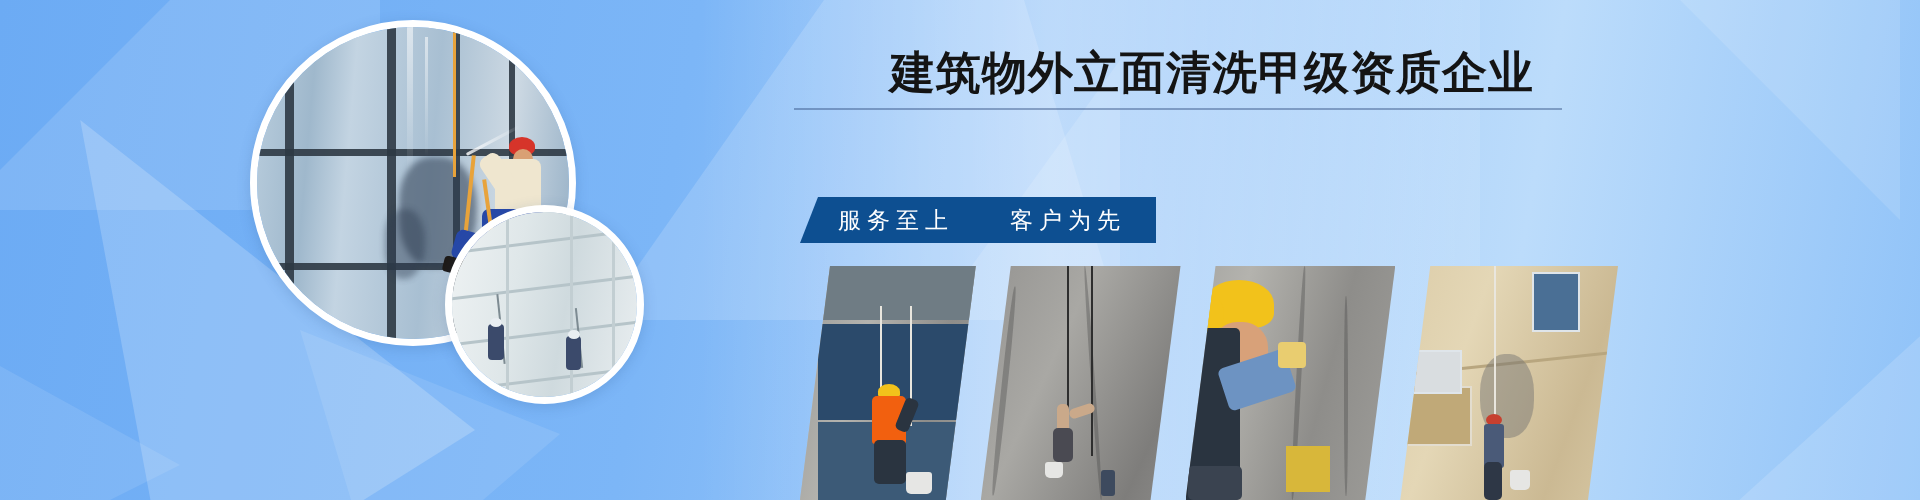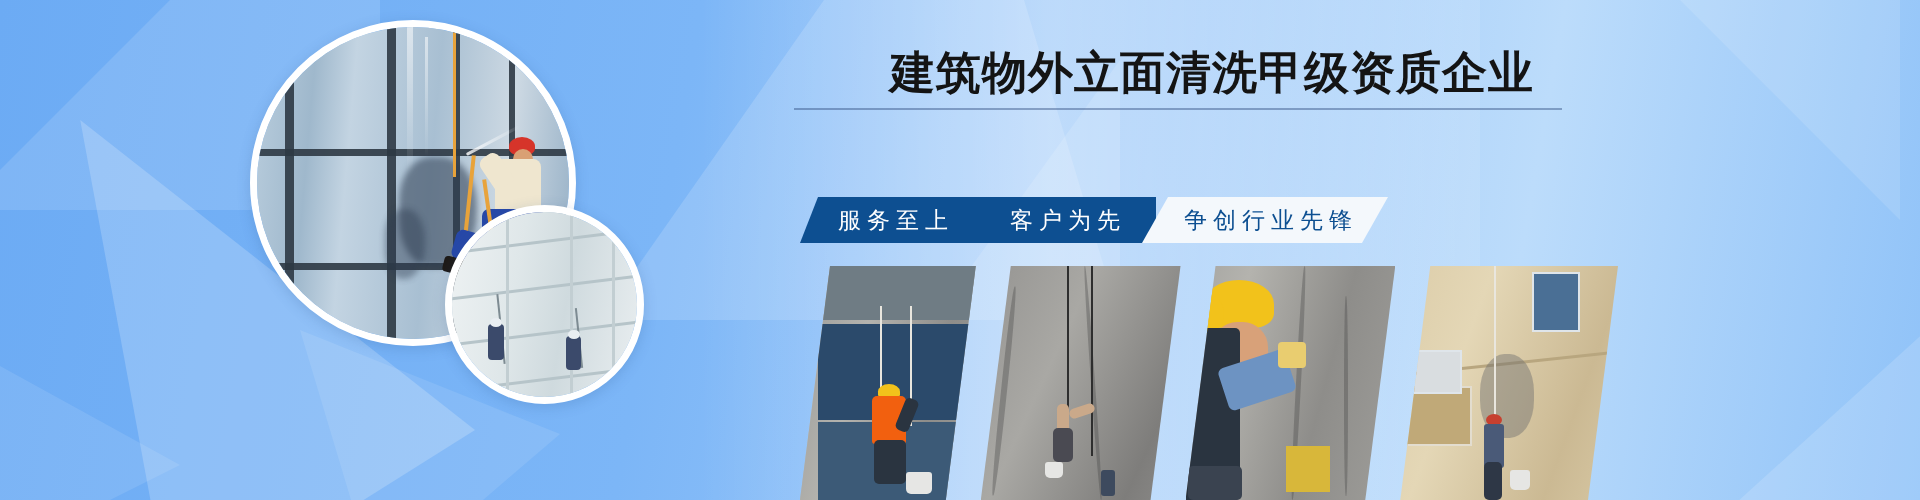--- a/index.html
+++ b/index.html
@@ -184,21 +184,20 @@
   </div>
 
   <div class="content">
     <div class="headline">建筑物外立面清洗甲级资质企业</div>
     <div class="rule"></div>
   </div>
 
   <div class="slogan">
     <div class="slg slg-dark">服务至上</div>
     <div class="slg slg-dark2">客户为先</div>
-    <div class="slg slg-light">争创行业先锋</div>
   </div>
 
   <div class="strip">
 
     <div class="pane p1">
       <div class="pane-inner sky">
         <div class="concrete" style="position:absolute;left:40px;top:0;right:0;bottom:0;"></div>
         <div class="bldg-band" style="left:48px;top:0;width:200px;height:54px;"></div>
         <div class="vent" style="left:58px;top:58px;width:180px;height:96px;"></div>
         <div class="bldg-dark" style="left:58px;top:156px;width:190px;height:80px;"></div>

